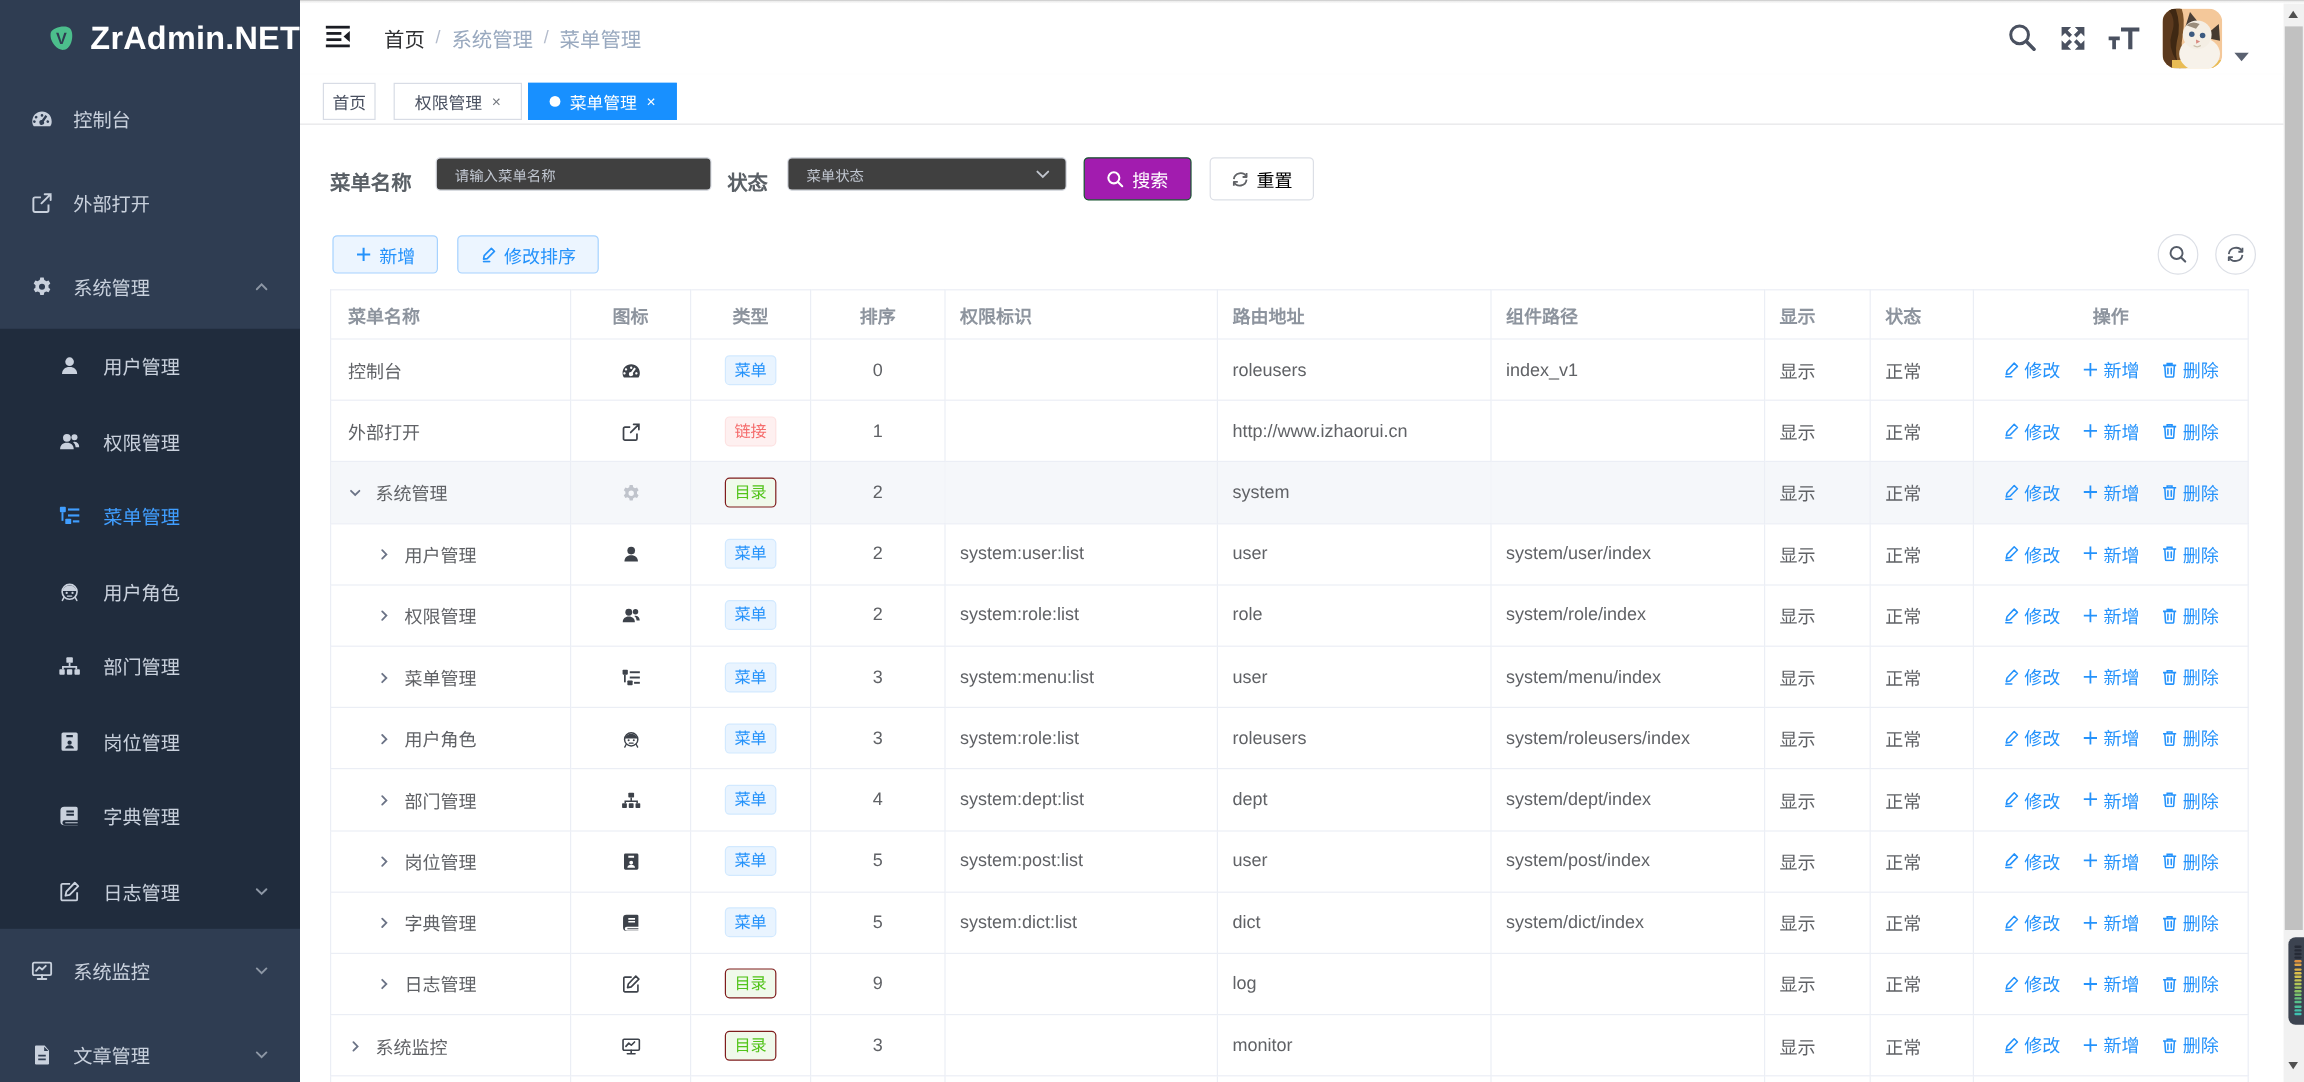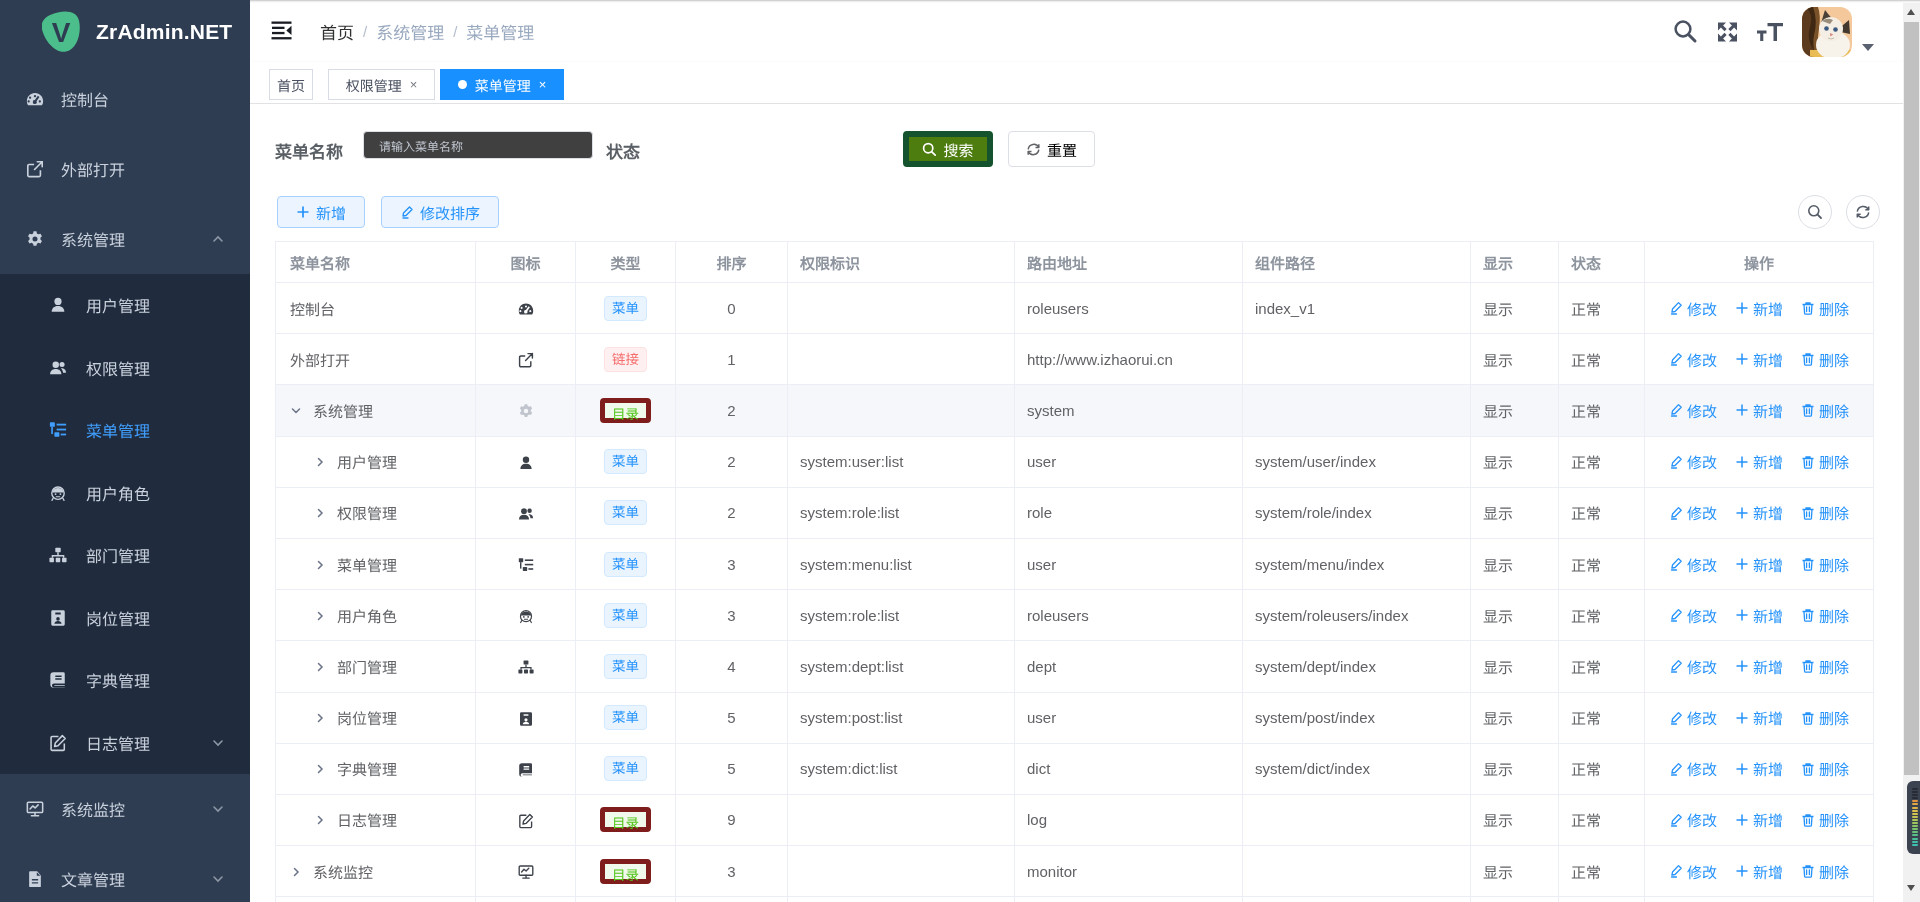--- a/index.html
+++ b/index.html
@@ -4,21 +4,21 @@
 <title>ZrAdmin.NET</title>
 <style>
   * { margin:0; padding:0; box-sizing:border-box; }
   html,body { width:1920px; height:902px; overflow:hidden; }
   body { font-family:"Liberation Sans", sans-serif; background:#fff; position:relative; font-size:14px; }
 
   
   #sidebar { position:absolute; left:0; top:0; width:250px; height:902px; background:#2f3d52; z-index:5; }
   .logo { height:64px; display:flex; align-items:center; padding-left:42px; }
   .logo svg { width:40px; height:42px; }
-  .logo .lt { color:#fff; font-size:21px; font-weight:bold; margin-left:14px; letter-spacing:0.2px; }
+  .logo .lt { color:#fff; font-size:27px; font-weight:bold; margin-left:14px; letter-spacing:0.2px; }
   .mi { height:70px; display:flex; align-items:center; color:#c9d1dd; font-size:16px; position:relative; }
   .mi .ic { width:20px; height:20px; margin-left:25px; display:flex; align-items:center; justify-content:center; flex:none; }
   .mi .ic svg { width:18px; height:18px; }
   .mi .tx { margin-left:16px; }
   .mi .car { position:absolute; right:26px; top:50%; margin-top:-6px; width:12px; height:12px; }
   .sub { background:#202c3d; }
   .sub .mi { height:62.5px; }
   .sub .mi .ic { margin-left:48px; }
   .sub .mi .tx { margin-left:18px; }
   .mi.act { color:#409eff; }
@@ -43,39 +43,39 @@
   .tag.on { background:#1890ff; border-color:#1890ff; color:#fff; }
   .tag.on .dot { width:9px; height:9px; background:#fff; border-radius:50%; margin-right:8px; }
   .tag.on .cx { color:#fff; }
 
   
   #content { position:absolute; left:0; top:104px; width:100%; height:798px; background:#fff; }
   .flabel { position:absolute; font-size:17px; font-weight:bold; color:#5a6066; }
   .finput { position:absolute; height:28px; border:1px solid #dcdfe6; border-radius:4px; background:#404040; display:flex; align-items:center; padding:0 15px; color:#c0c6d0; font-size:12px; }
   .btn { position:absolute; height:36px; border-radius:4px; font-size:15px; display:flex; align-items:center; justify-content:center; cursor:default; }
   .btn svg { margin-right:6px; }
-  .btn.prim { background:#4d7c0f; color:#fff; border:6px solid #14532d; }
+  .btn.prim { background:#a21caf; color:#fff; border:1px solid #14532d; }
   .btn.plain { background:#fff; color:#000000; border:1px solid #dcdfe6; }
   .btn.lite { background:#ecf5ff; color:#2492fb; border:1px solid #a6d2ff; font-size:15px; }
   .cirbtn { position:absolute; width:34px; height:34px; border:1px solid #dcdfe6; border-radius:50%; display:flex; align-items:center; justify-content:center; color:#555c68; background:#fff; }
 
   
   #tblwrap { position:absolute; left:25px; top:137px; width:1598px; }
   table { border-collapse:collapse; table-layout:fixed; width:1598px; }
   th, td { border:1px solid #ebeef5; font-weight:normal; overflow:hidden; white-space:nowrap; }
   th { height:41px; background:#fff; color:#8d949e; font-weight:bold; font-size:15px; padding:0 12px; }
   td { height:51.2px; color:#606266; font-size:15px; padding:0 12px; background:#fff; }
   tr.shade td { background:#f5f7fa; }
   .al { text-align:left; }
   .ac { text-align:center; }
   .name1 { padding-left:14px; }
   .ttag { display:inline-block; min-width:20px; padding:0 7px; height:25px; line-height:23px; border-radius:4px; font-size:13.5px; }
   .ttag.blue { color:#2492fb; background:#e9f4ff; border:1px solid #d2e9ff; }
   .ttag.red { color:#f56c6c; background:#fef0f0; border:1px solid #fde2e2; }
-  .ttag.green { color:#52c41a; background:#f0f9eb; border:5px solid #7f1d1d; }
+  .ttag.green { color:#52c41a; background:#f0f9eb; border:1px solid #7f1d1d; }
   .icel { color:#3d424a; }
   .icel svg { vertical-align:middle; }
   .ops { color:#2492fb; }
   .ops .op { display:inline-flex; align-items:center; margin:0 9px; }
   .ops svg { margin-right:4px; }
   .rowcar { color:#6b7386; margin-right:11px; }
 
   
   #sbar { position:absolute; right:0; top:0; width:17px; height:902px; background:#f1f1f1; z-index:50; }
   #sthumb { position:absolute; left:1px; top:22px; width:15px; height:753px; background:#c1c1c1; }
@@ -294,20 +294,25 @@
     <div class="tag" style="left:19px; width:44px; justify-content:center;">首页</div>
     <div class="tag" style="left:78px; width:107px; justify-content:center;">权限管理<span class="cx">×</span></div>
     <div class="tag on" style="left:190px; width:124px; justify-content:center;"><span class="dot"></span>菜单管理<span class="cx">×</span></div>
   </div>
 
   <div id="content">
 
     <div class="flabel" style="left:25px; top:34px;">菜单名称</div>
     <div class="finput" style="left:113px; top:27px; width:230px;">请输入菜单名称</div>
     <div class="flabel" style="left:356px; top:34px;">状态</div>
+    <div class="finput" style="left:406px; top:27px; width:233px;">菜单状态
+      <svg style="position:absolute; right:12px;" width="14" height="14" viewBox="0 0 14 14">
+          <path d="M2.5 5 L7 9.5 L11.5 5" stroke="#c0c4cc" stroke-width="1.6" fill="none" stroke-linecap="round"></path>
+        </svg>
+    </div>
     <div class="btn prim" style="left:653px; top:27px; width:90px;">
       <svg width="15" height="15" viewBox="0 0 15 15">
           <circle cx="6.2" cy="6.2" r="4.6" stroke="#fff" stroke-width="1.7" fill="none"></circle>
           <path d="M9.8 9.8 L13.2 13.2" stroke="#fff" stroke-width="1.7" stroke-linecap="round"></path>
         </svg>
       搜索</div>
     <div class="btn plain" style="left:758px; top:27px; width:87px;">
       <svg width="15" height="15" viewBox="0 0 15 15" fill="none" stroke="#606266" stroke-width="1.5">
           <path d="M2.2 9.5 A5.6 5.6 0 0 0 12.8 7.7 M12.8 5.5 A5.6 5.6 0 0 0 2.2 7.3"></path>
           <path d="M12.8 2.2 v3.3 h-3.3 M2.2 12.8 V9.5 h3.3" stroke-linejoin="round"></path>

